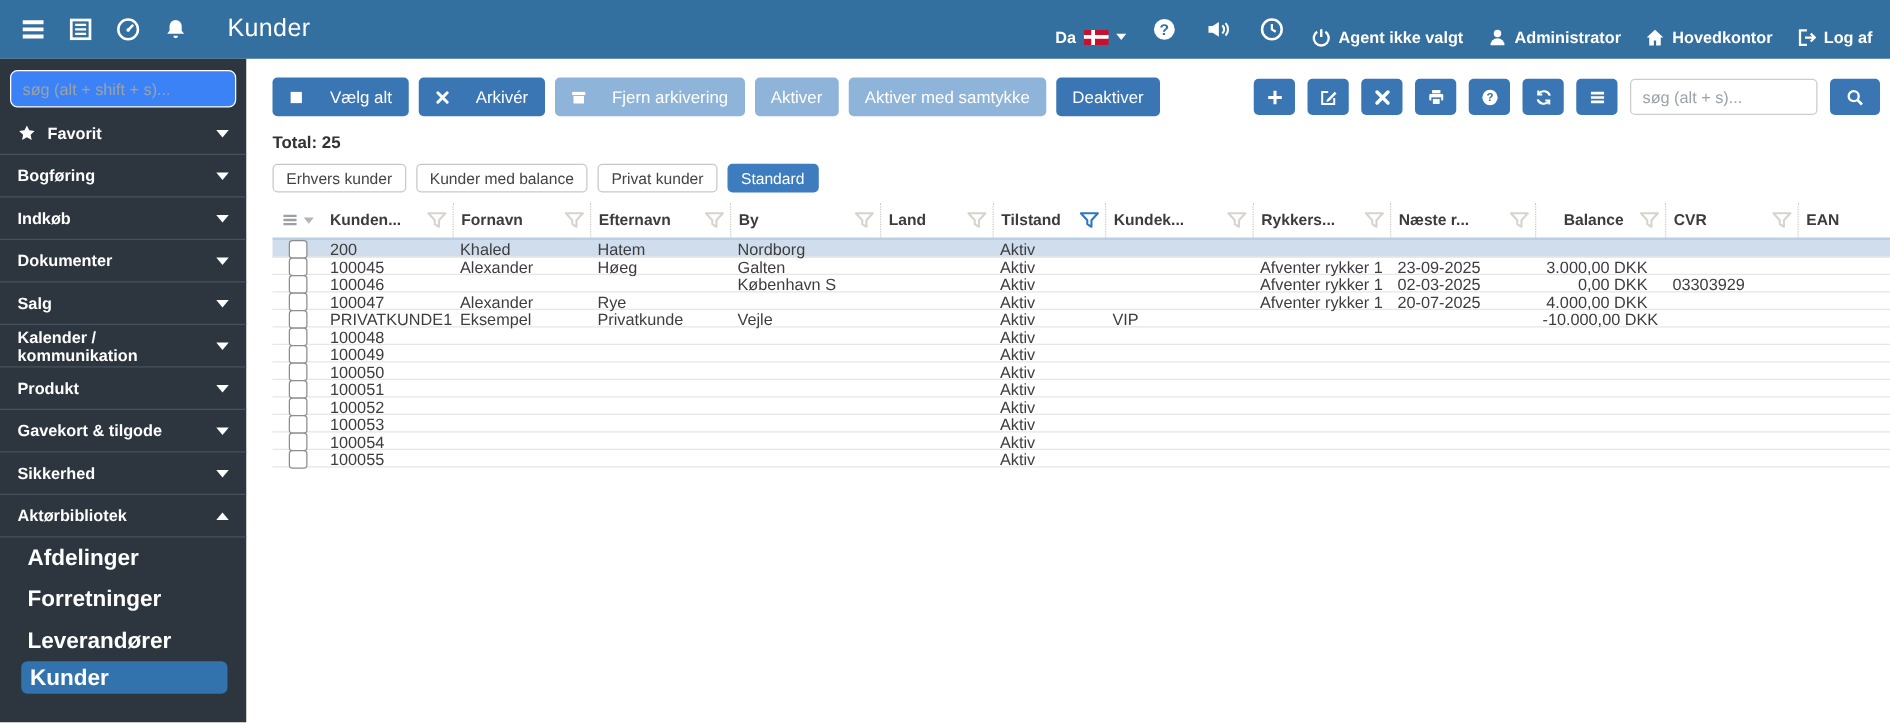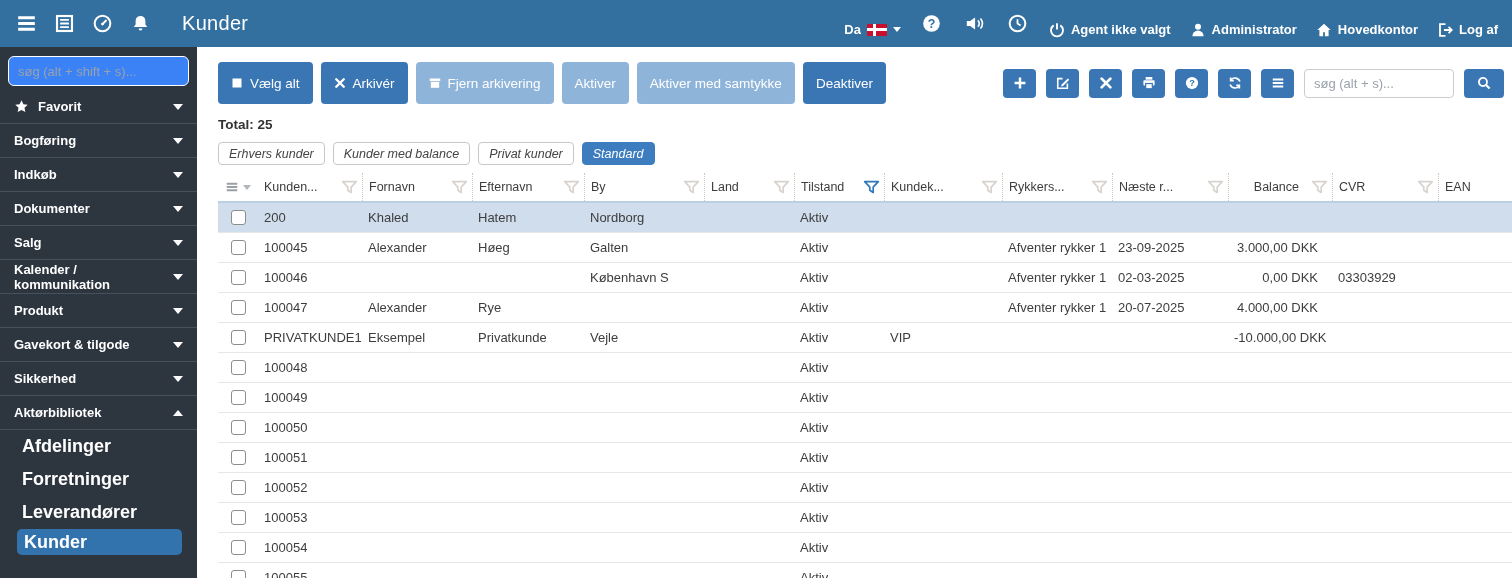--- a/index.html
+++ b/index.html
@@ -34,53 +34,53 @@
   .nav-item .star svg { width:15px; height:15px; }
   .chev { width:0; height:0; border-left:5px solid transparent; border-right:5px solid transparent; border-top:6px solid #fff; }
   .chev.up { border-top:none; border-bottom:6px solid #fff; }
   .nav-sub { display:flex; align-items:center; height:33px; padding:0 14px 0 22px; color:#fff; font-size:18px; font-weight:600; cursor:pointer; }
   .nav-sub.selected { background:#3273ad; border-radius:5px; margin:0 15px 0 17px; padding:0 0 0 7px; height:26px; }
 
   
   .main { flex:1; padding-left:21px; min-width:0; }
 
   .toolbar { display:flex; align-items:center; margin-top:15px; padding-right:8px; }
-  .bulk { height:42px; border:none; border-radius:4px; color:#fff; font-size:13.5px; font-family:"Liberation Sans",sans-serif; padding:0 13px; margin-right:8px; cursor:pointer; display:flex; align-items:center; gap:7px; white-space:nowrap; }
+  .bulk { height:31px; border:none; border-radius:4px; color:#fff; font-size:13.5px; font-family:"Liberation Sans",sans-serif; padding:0 13px; margin-right:8px; cursor:pointer; display:flex; align-items:center; gap:21px; white-space:nowrap; }
   .bulk.primary { background:#3a76b4; }
   .bulk.disabled { background:#8fb4d9; }
   .bulk .ic svg { width:12px; height:12px; display:block; }
   .tool-right { margin-left:auto; display:flex; align-items:center; gap:10px; }
   .sq-btn { width:33px; height:29px; border:none; border-radius:4px; background:#3a76b4; color:#fff; cursor:pointer; display:flex; align-items:center; justify-content:center; }
   .sq-btn .ic svg { width:14px; height:14px; display:block; }
   .tool-search { width:150px; height:29px; border:1px solid #ccc; border-radius:4px; padding:0 9px; font-size:13px; color:#333; font-family:"Liberation Sans",sans-serif; outline:none; }
   .tool-search::placeholder { color:#9aa2ab; }
   .search-btn { width:40px; }
 
   .total { margin-top:13px; font-size:13.5px; font-weight:700; color:#333; }
 
   .chips { margin-top:10px; display:flex; gap:8px; }
-  .chip { height:23px; border:1px solid #c8c8c8; border-radius:4px; background:#fff; color:#444; font-size:12.5px; font-family:"Liberation Sans",sans-serif; padding:0 10px; cursor:pointer;font-style:italic; }
+  .chip { height:23px; border:1px solid #c8c8c8; border-radius:4px; background:#fff; color:#444; font-size:12.5px; font-family:"Liberation Sans",sans-serif; padding:0 10px; cursor:pointer; }
   .chip.active { background:#3d7dbf; border-color:#3d7dbf; color:#ffffff; }
 
   
   .grid { --cols:40px 104px 110px 112px 120px 90px 90px 118px 110px 116px 104px 106px minmax(0,1fr); margin-top:8px; }
   .thead { display:grid; grid-template-columns:var(--cols); height:30px; border-bottom:2px solid #b9cfe4; align-items:center; }
-  .hcell { display:flex; align-items:center; height:100%; padding:0 4px 0 6px; font-size:12.5px; font-weight:400; color:#3c3c3c; border-left:1px dotted #cfc9c4; cursor:pointer; white-space:nowrap; overflow:hidden; }
+  .hcell { display:flex; align-items:center; height:100%; padding:0 4px 0 6px; font-size:12.5px; font-weight:700; color:#3c3c3c; border-left:1px dotted #cfc9c4; cursor:pointer; white-space:nowrap; overflow:hidden; }
   .hcell:first-child, .hcell:nth-child(2) { border-left:none; }
   .hcell .label { flex:1; }
   .hcell.right .label { text-align:right; padding-right:10px; }
   .funnel { display:flex; margin-left:2px; }
   .funnel svg { width:17px; height:15px; display:block; }
   .funnel.inactive { color:#d8d3ce; }
   .funnel.active { color:#2e78bc; }
   .hsel { display:flex; align-items:center; gap:4px; color:#9aa0a6; padding-left:7px; }
   .hsel .ic svg { width:14px; height:14px; display:block; }
   .hsel .chev { border-top-color:#b0b6bb; border-left-width:4px; border-right-width:4px; border-top-width:5px; }
 
-  .row { display:grid; grid-template-columns:var(--cols); height:30px; align-items:center; border-bottom:1px solid #e6e6e6; font-size:13px; color:#3d3d3d; cursor:pointer; }
+  .row { display:grid; grid-template-columns:var(--cols); height:14px; align-items:center; border-bottom:1px solid #e6e6e6; font-size:13px; color:#3d3d3d; cursor:pointer; }
   .row.selected { background:#cfdded; }
   .cell { padding:0 6px; white-space:nowrap; overflow:hidden; }
   .cell.right { text-align:right; padding-right:14px; }
   .cb-cell { display:flex; justify-content:center; }
   .cb { width:15px; height:15px; border:1px solid #8d8d8d; border-radius:3px; background:#fff; cursor:pointer; }
 </style>
 </head>
 <body>
 
 <header class="topbar">

